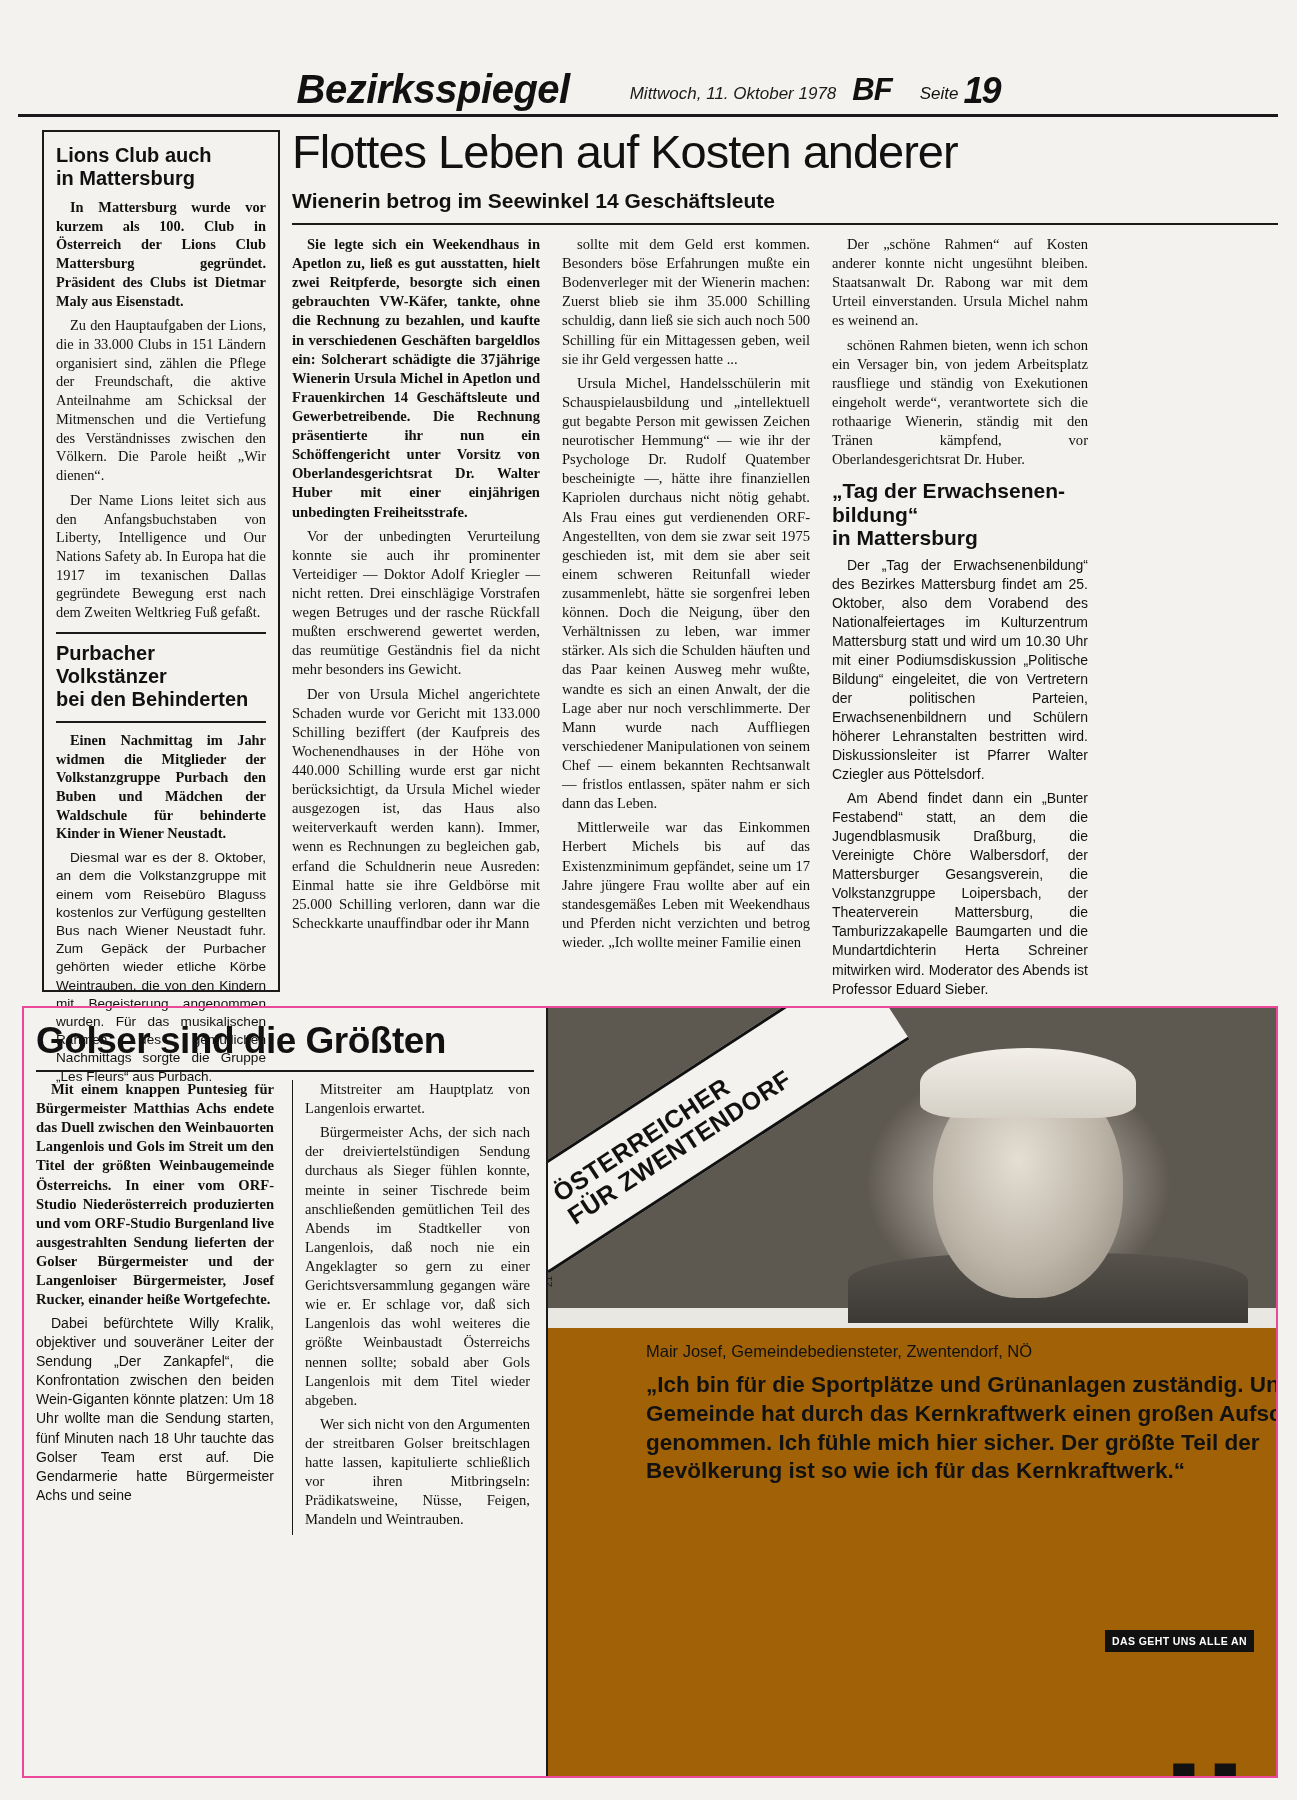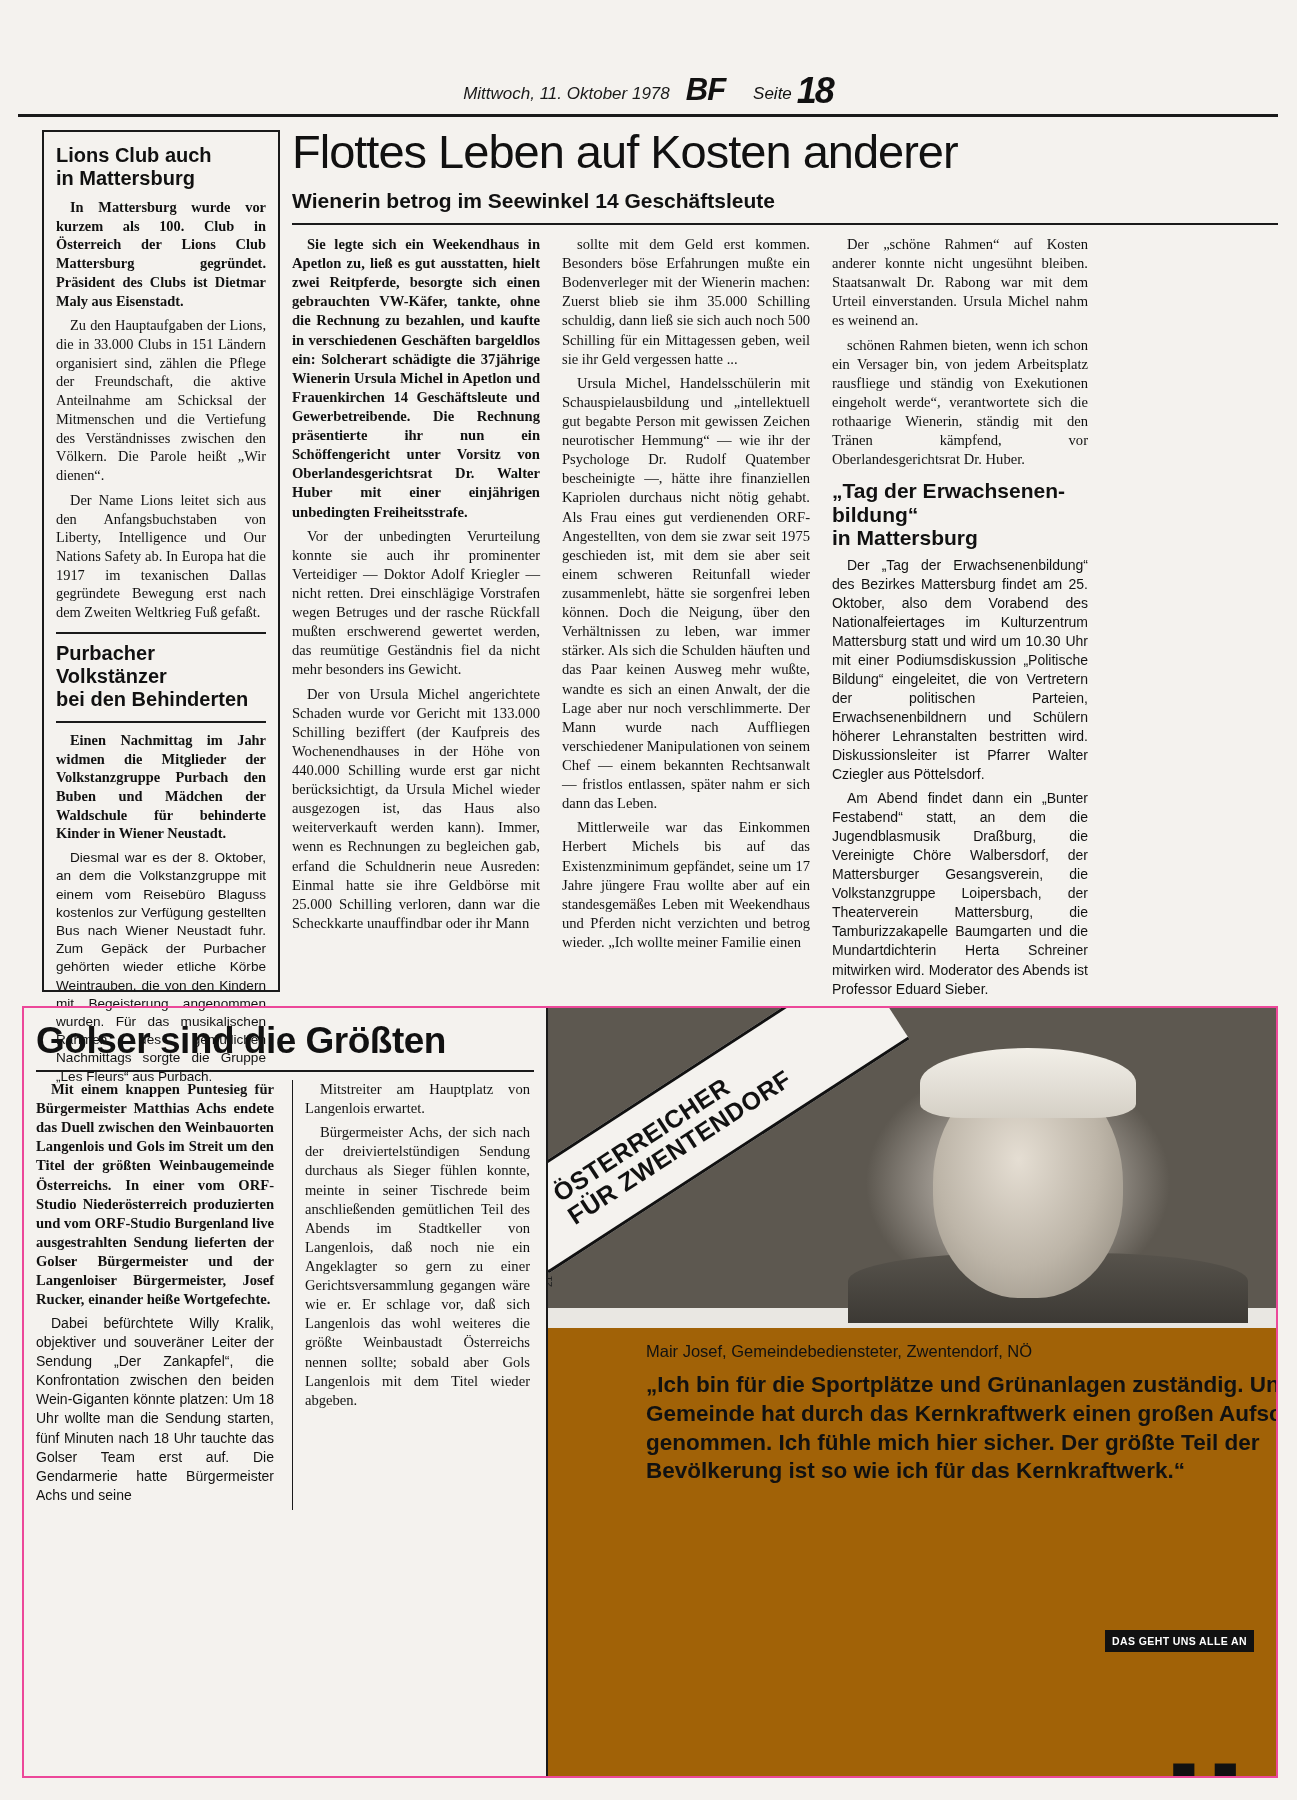--- a/index.html
+++ b/index.html
@@ -325,24 +325,25 @@
     padding: 5px 7px;
     letter-spacing: 0.4px;
   }
 </style>
 </head>
 <body>
 
 <div class="page">
 
   <div class="masthead">
+    <div class="masthead-title">Bezirksspiegel</div>
     <div class="masthead-date">Mittwoch, 11. Oktober 1978</div>
     <div class="masthead-bf">BF</div>
     <div class="masthead-seite">Seite</div>
-    <div class="masthead-pagenum">18</div>
+    <div class="masthead-pagenum">19</div>
   </div>
   <div class="rule-top"></div>
 
   <div class="col-sidebar">
     <div class="sidebar-box">
       <div class="side-h">
         <div>Lions Club auch</div>
         <div>in Mattersburg</div>
       </div>
       <p class="side-p bold">In Mattersburg wurde vor kurzem als 100. Club in Österreich der Lions Club Mattersburg gegründet. Präsident des Clubs ist Dietmar Maly aus Eisenstadt.</p>
@@ -397,20 +398,21 @@
       <div class="bottom-headline">Golser sind die Größten</div>
       <div class="bottom-rule"></div>
       <div class="bottom-cols">
         <div class="bcol">
           <p class="art-p bold">Mit einem knappen Puntesieg für Bürgermeister Matthias Achs endete das Duell zwischen den Weinbauorten Langenlois und Gols im Streit um den Titel der größten Weinbaugemeinde Österreichs. In einer vom ORF-Studio Niederösterreich produzierten und vom ORF-Studio Burgenland live ausgestrahlten Sendung lieferten der Golser Bürgermeister und der Langenloiser Bürgermeister, Josef Rucker, einander heiße Wortgefechte.</p>
           <p class="art-p sans">Dabei befürchtete Willy Kralik, objektiver und souveräner Leiter der Sendung „Der Zankapfel“, die Konfrontation zwischen den beiden Wein-Giganten könnte platzen: Um 18 Uhr wollte man die Sendung starten, fünf Minuten nach 18 Uhr tauchte das Golser Team erst auf. Die Gendarmerie hatte Bürgermeister Achs und seine</p>
         </div>
         <div class="bcol bcol-div" style="padding-left:12px">
           <p class="art-p">Mitstreiter am Hauptplatz von Langenlois erwartet.</p>
           <p class="art-p">Bürgermeister Achs, der sich nach der dreiviertelstündigen Sendung durchaus als Sieger fühlen konnte, meinte in seiner Tischrede beim anschließenden gemütlichen Teil des Abends im Stadtkeller von Langenlois, daß noch nie ein Angeklagter so gern zu einer Gerichtsversammlung gegangen wäre wie er. Er schlage vor, daß sich Langenlois das wohl weiteres die größte Weinbaustadt Österreichs nennen sollte; sobald aber Gols Langenlois mit dem Titel wieder abgeben.</p>
+          <p class="art-p">Wer sich nicht von den Argumenten der streitbaren Golser breitschlagen hatte lassen, kapitulierte schließlich vor ihren Mitbringseln: Prädikatsweine, Nüsse, Feigen, Mandeln und Weintrauben.</p>
         </div>
       </div>
     </div>
 
     <div class="bottom-right">
       <div class="photo">
         <div class="photo-body"></div>
         <div class="photo-face"></div>
         <div class="photo-hat"></div>
       </div>

